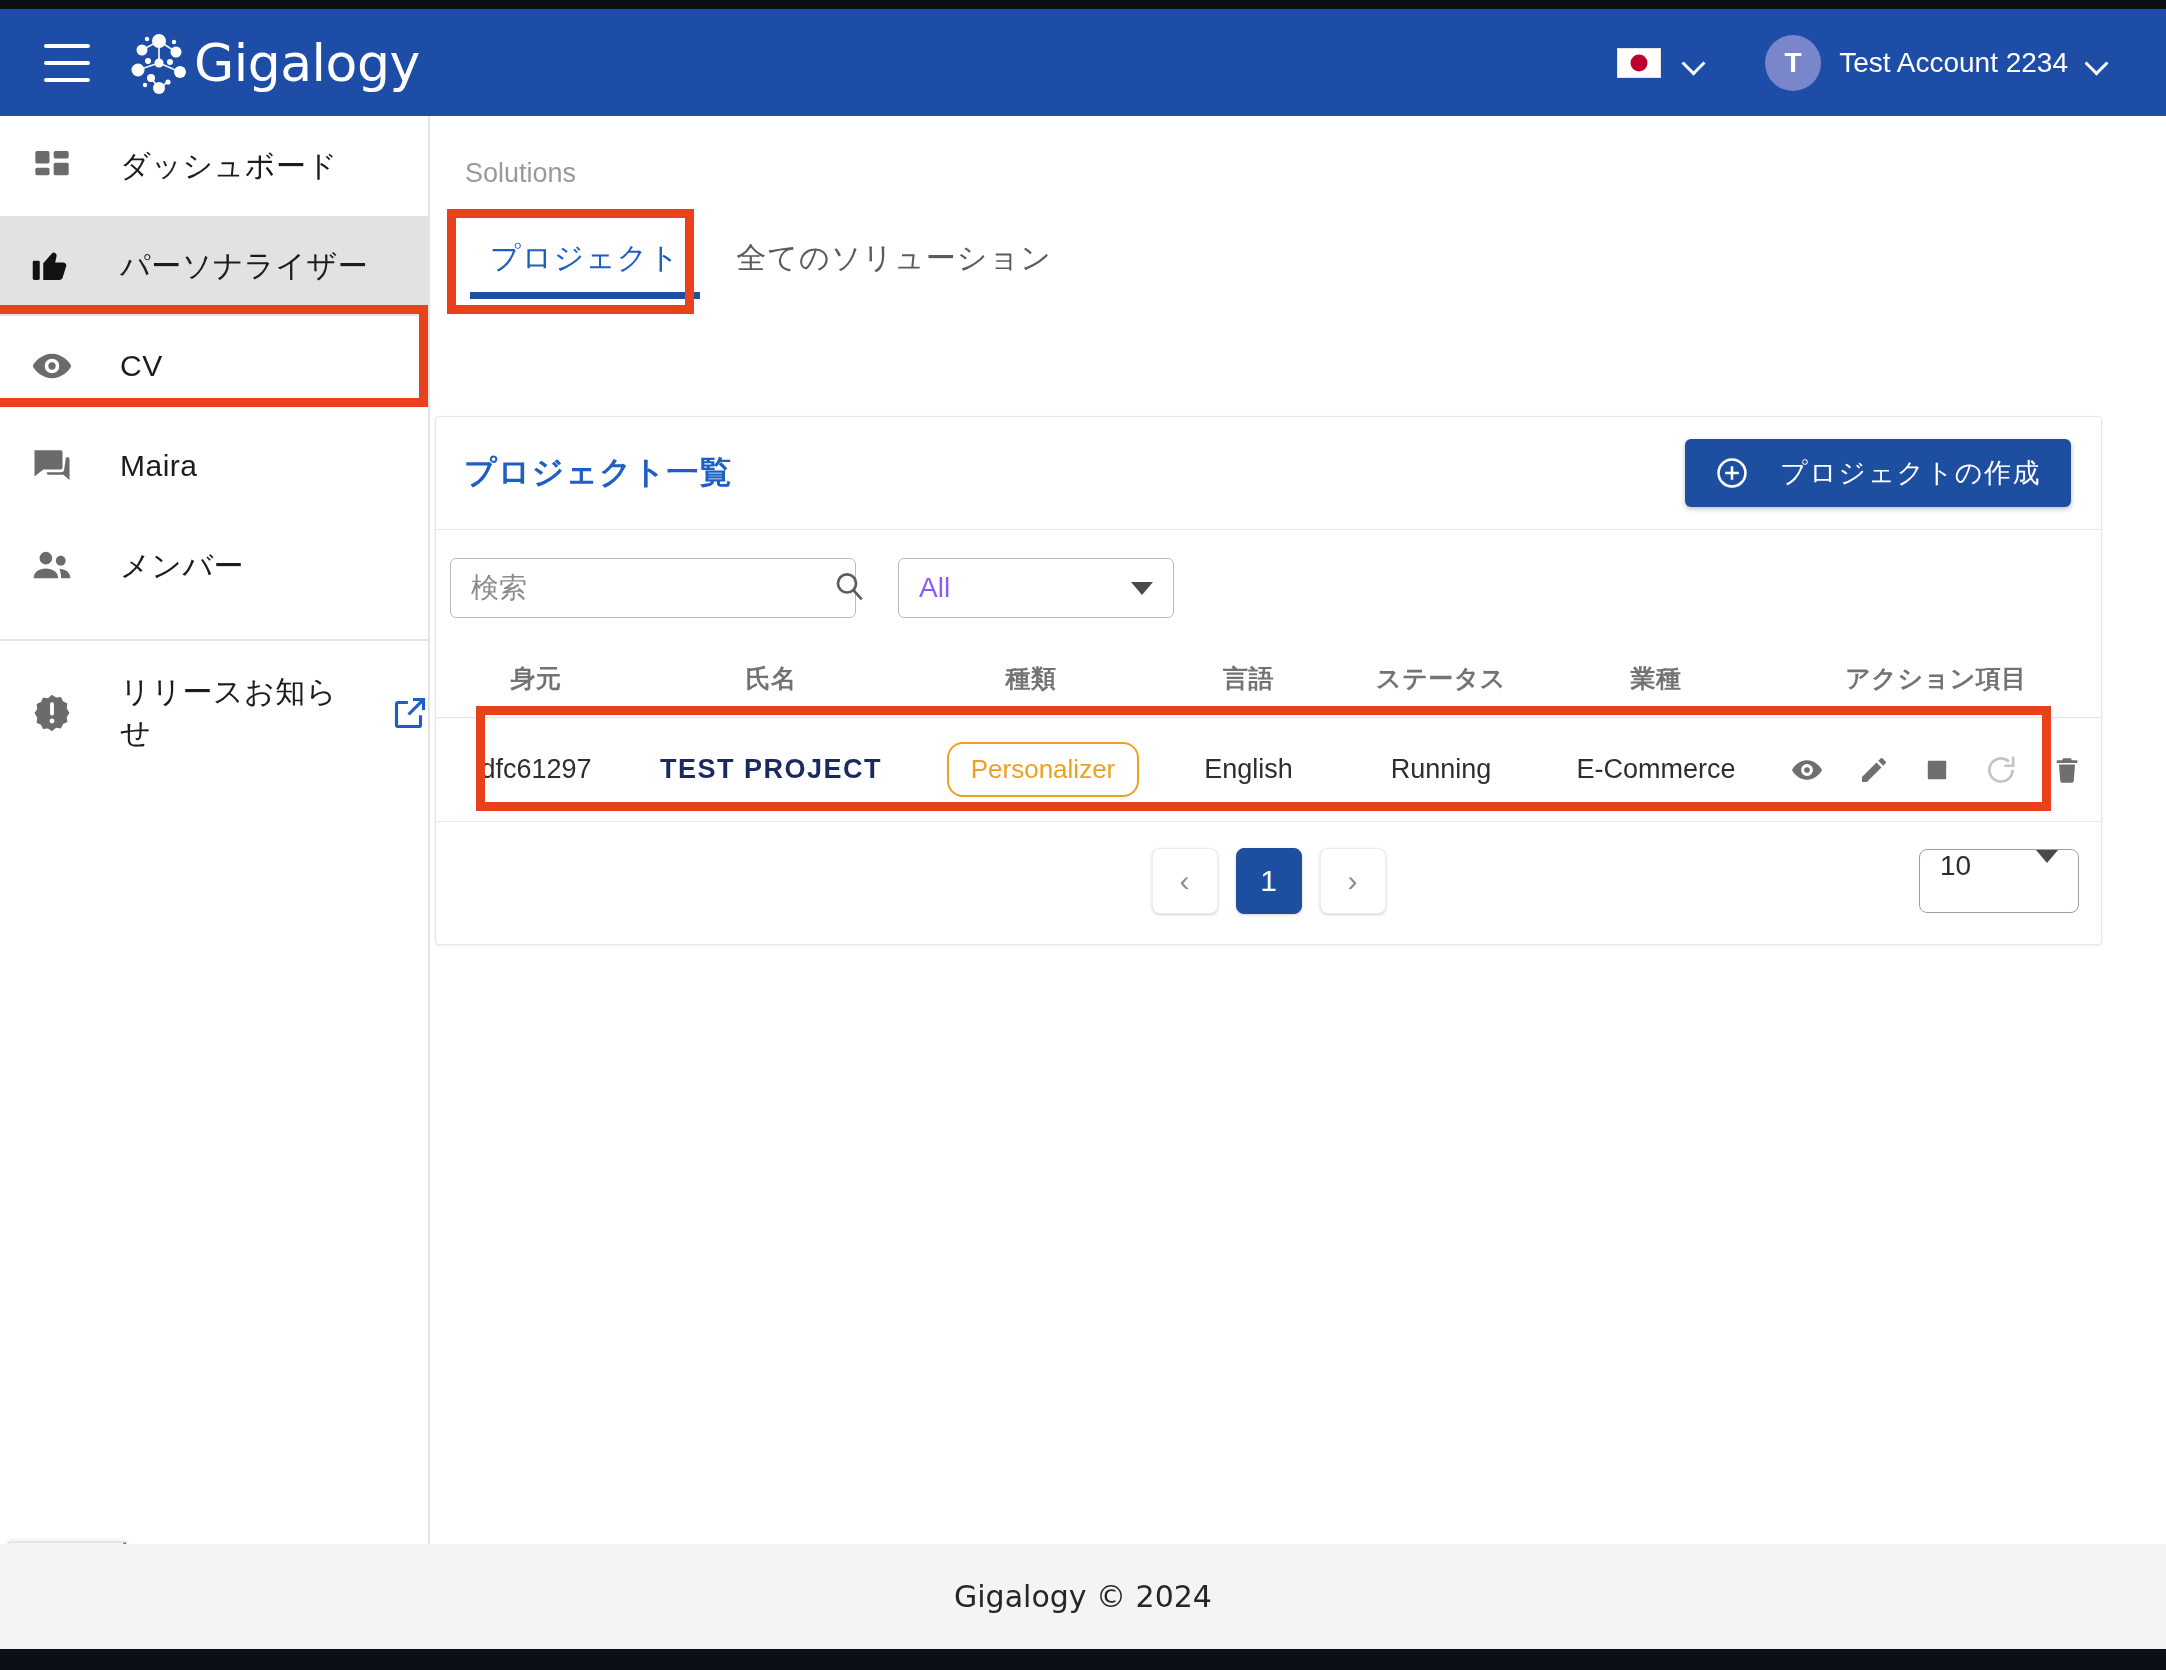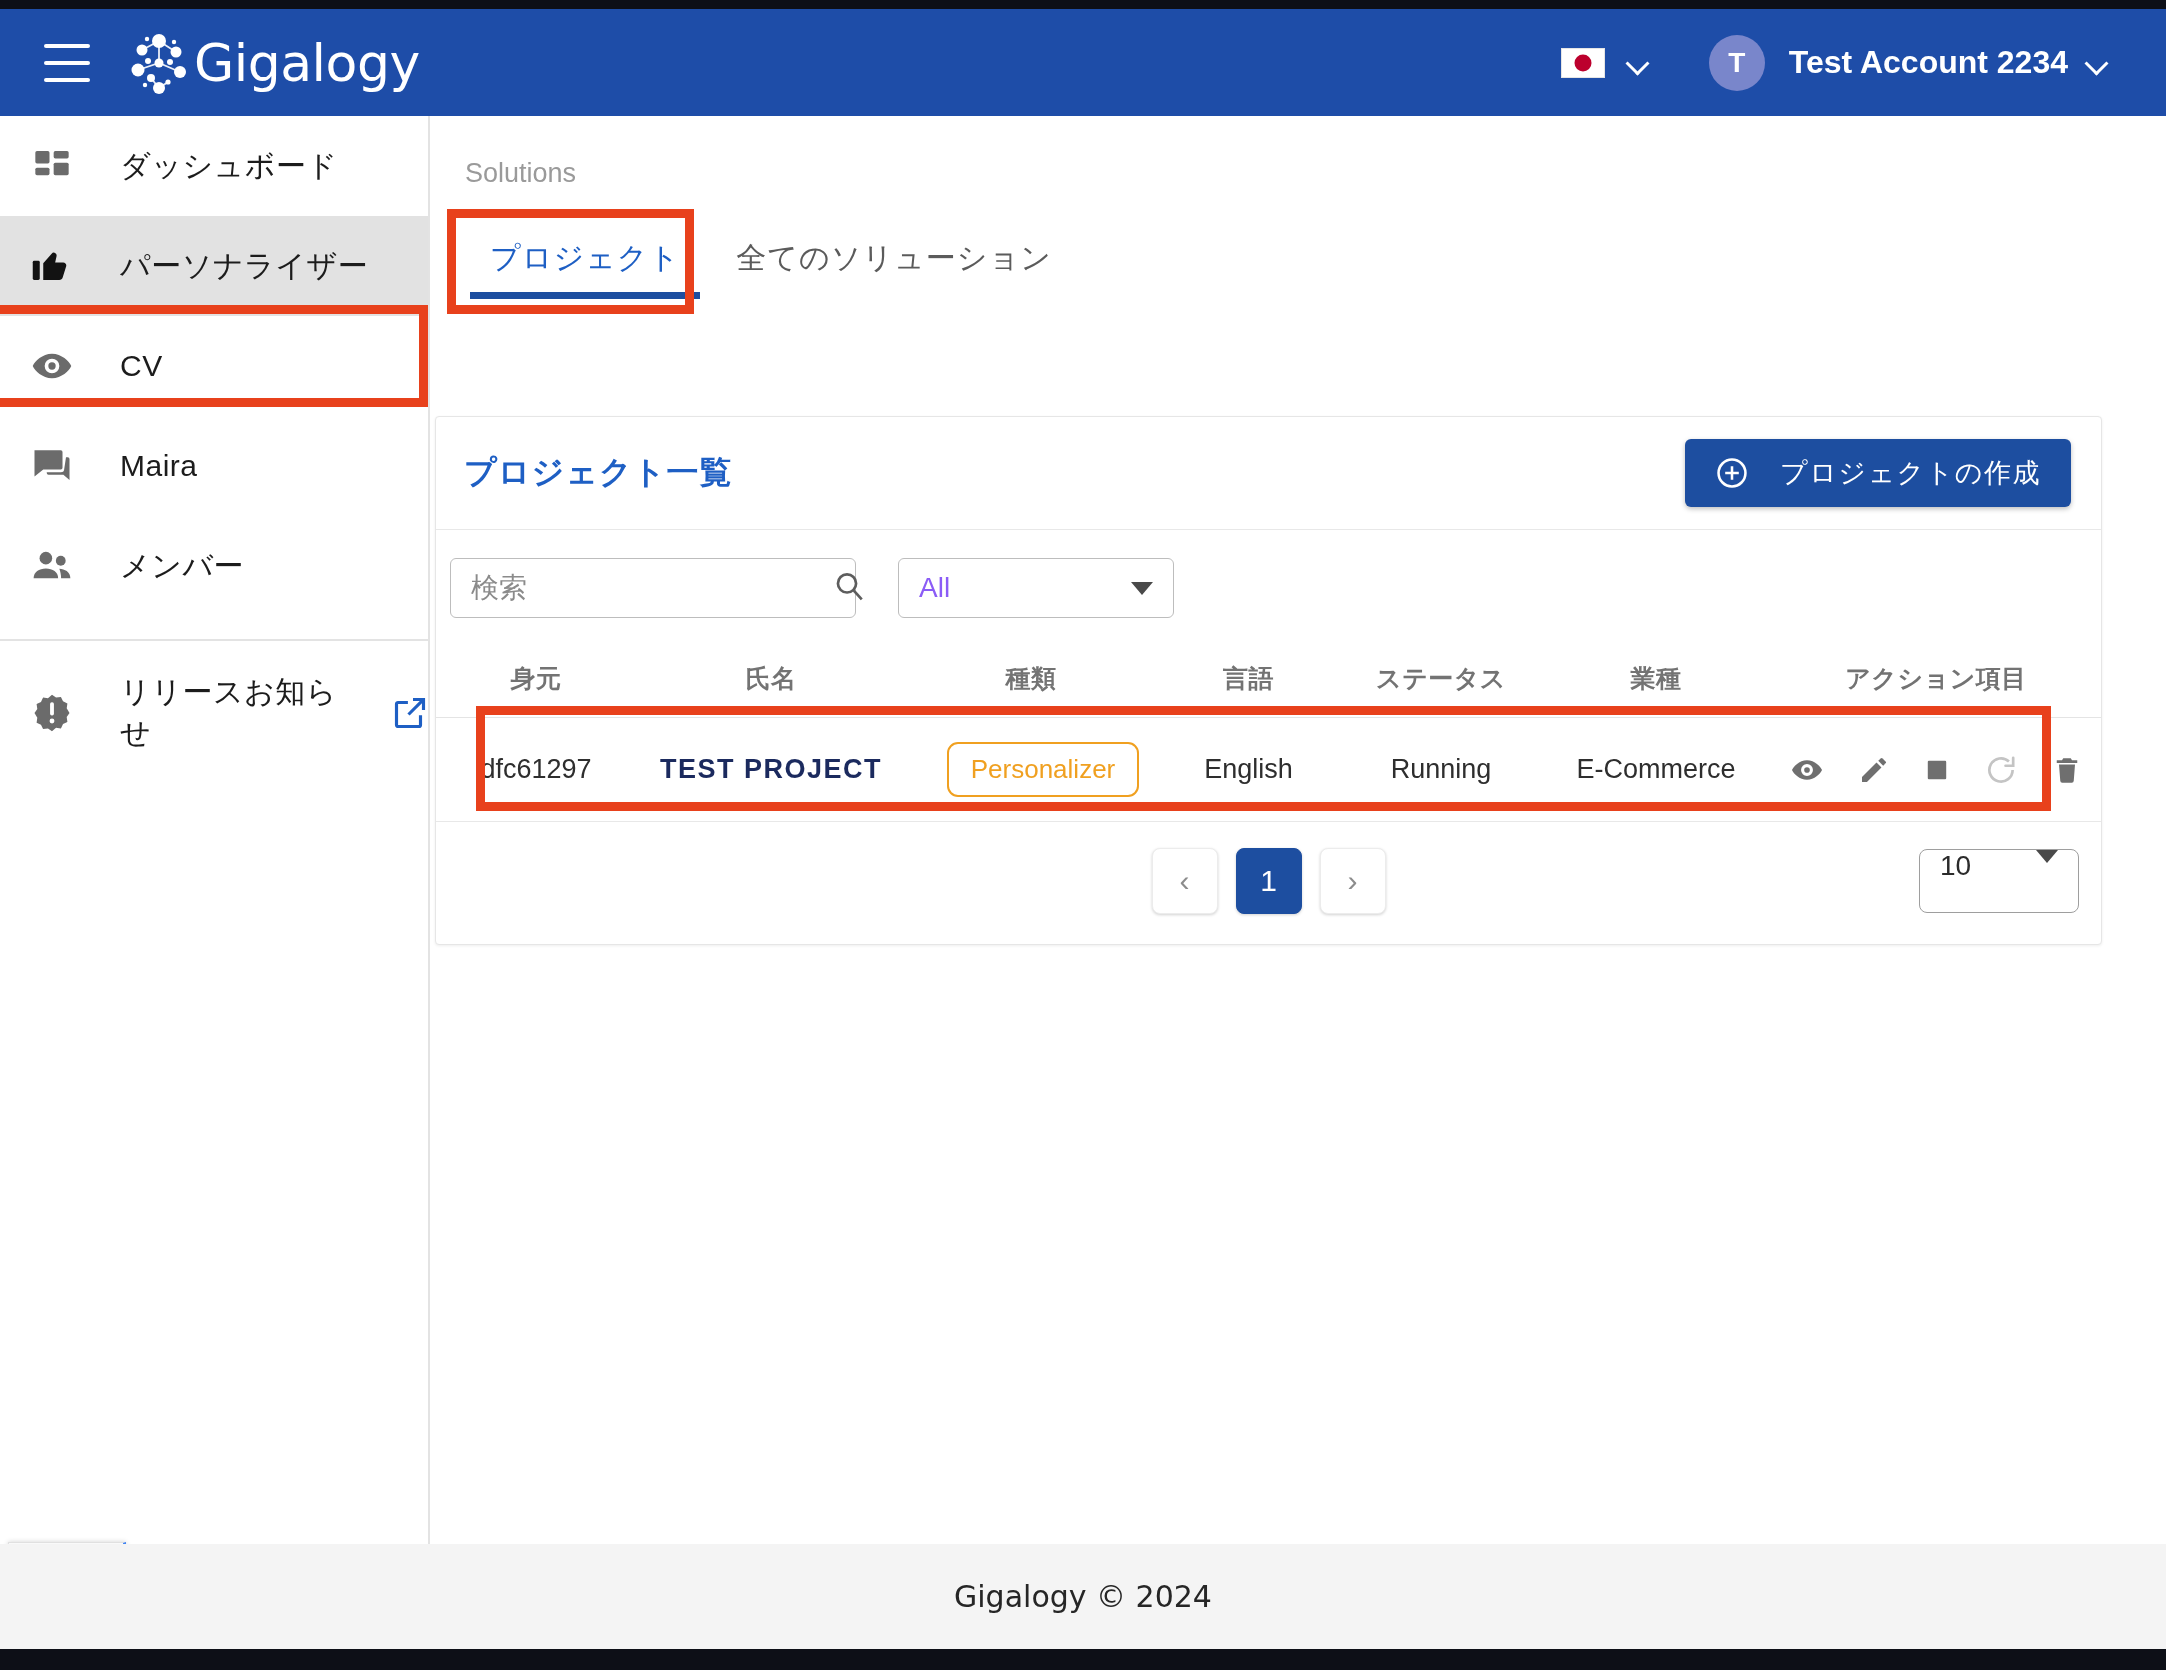--- a/index.html
+++ b/index.html
@@ -55,21 +55,21 @@
     border-right: 3.5px solid #fff; border-bottom: 3.5px solid #fff;
     transform: rotate(45deg);
   }
   .lang-chev { margin-left: 22px; }
   .acct-group { display: flex; align-items: center; margin-left: 60px; cursor: pointer; }
   .avatar {
     width: 56px; height: 56px; border-radius: 50%; background: #7986cb;
     color: #fff; font-size: 28px; font-weight: 700;
     display: flex; align-items: center; justify-content: center;
   }
-  .acct-name { color: #fff; font-size: 32px; margin-left: 24px; font-weight: 700; }
+  .acct-name { color: #fff; font-size: 28px; margin-left: 18px; font-weight: 400; }
   .acct-chev { margin-left: 18px; }
 
   
   #sidebar {
     position: absolute; left: 0; top: 107px; width: 430px; height: 1428px;
     background: #fff; border-right: 2px solid #e3e3e3;
   }
   .nav-item {
     display: flex; align-items: center; height: 100px; cursor: pointer;
     padding-left: 22px;
@@ -163,21 +163,21 @@
   .col-id { width: 200px; }
   .col-name { width: 270px; }
   .col-type { width: 250px; }
   .col-lang { width: 185px; }
   .col-status { width: 200px; }
   .col-industry { width: 230px; }
   .col-actions { width: 330px; }
   .proj-name { color: #1b2a5e; font-weight: 700; letter-spacing: 1.5px; cursor: pointer; }
   .badge-personalizer {
     display: inline-block; border: 2px solid #f0a020; color: #f0a020;
-    border-radius: 11px; padding: 10px 22px; font-size: 26px; cursor: pointer; margin-left: 24px;
+    border-radius: 16px; padding: 10px 22px; font-size: 26px; cursor: pointer; margin-left: 24px;
   }
   .actions { display: flex; align-items: center; justify-content: center; gap: 34px; }
   .act { color: #6f6f6f; cursor: pointer; display: flex; align-items: center; }
   .act.disabled { color: #c4c4c4; cursor: default; }
 
   #pager { display: flex; align-items: center; padding: 26px 22px 30px 22px; }
   #pager-center { margin: 0 auto; display: flex; align-items: center; gap: 18px; }
   .pbtn {
     width: 66px; height: 66px; border-radius: 8px; background: #fff;
     border: 1px solid #ececec; box-shadow: 0 1px 3px rgba(0,0,0,.18);

